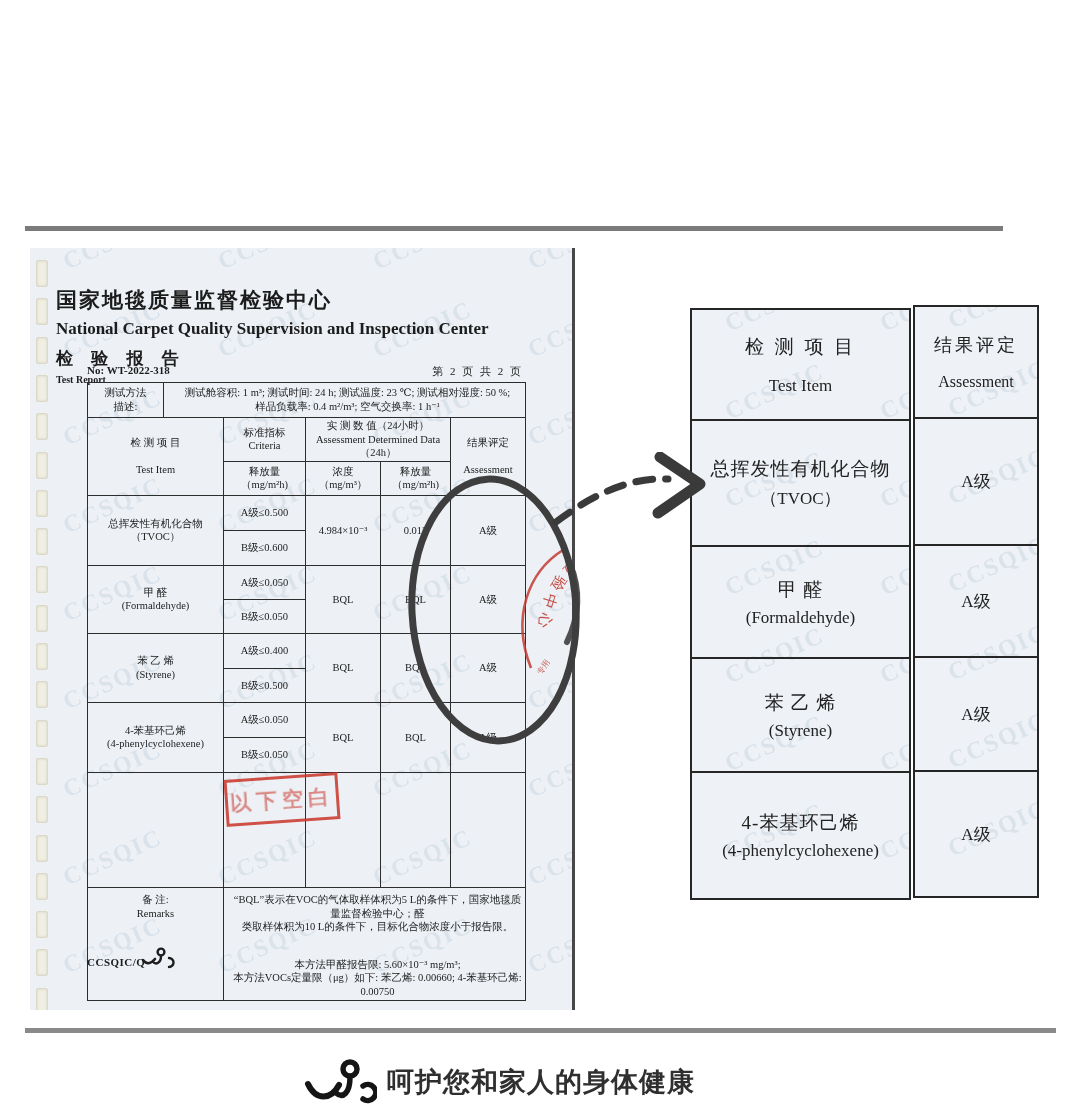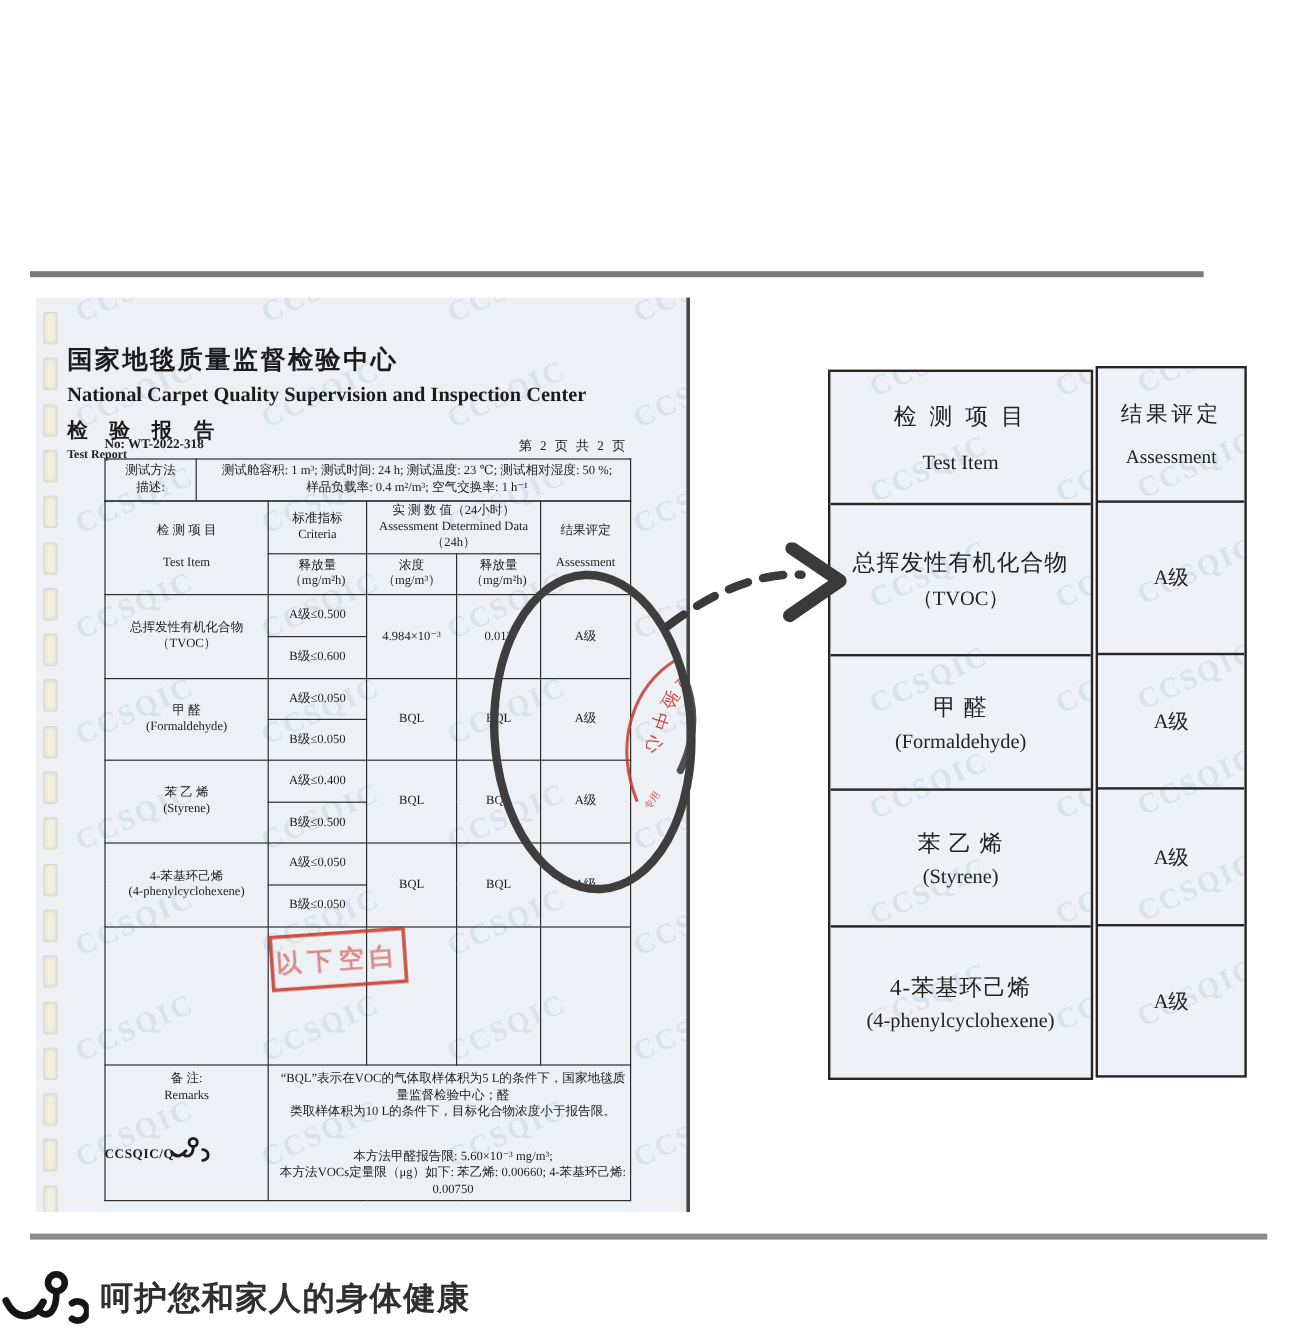--- a/index.html
+++ b/index.html
@@ -71,21 +71,21 @@
              align-items:center; justify-content:center; text-align:center; }
   .sum-row:last-child { border-bottom:none; }
   .sum-cn { font-size:19px; letter-spacing:1px; }
   .sum-en { font-size:17px; margin-top:5px; }
   .sum-head .sum-cn { letter-spacing:3px; }
   .sum-head .sum-en { margin-top:16px; }
   .sum-grade { font-size:17px; }
 
   
   .footer { position:absolute; left:0; top:1056px; width:998px; display:flex;
-            align-items:center; }
+            align-items:center; justify-content:center; }
   .footer .slogan { font-size:27px; font-weight:700; color:#2f2f2f; letter-spacing:1px; margin-left:10px; }
 </style>
 </head>
 <body>
 
 <div class="canvas">
 
 
   <div class="rule top"></div>
 

